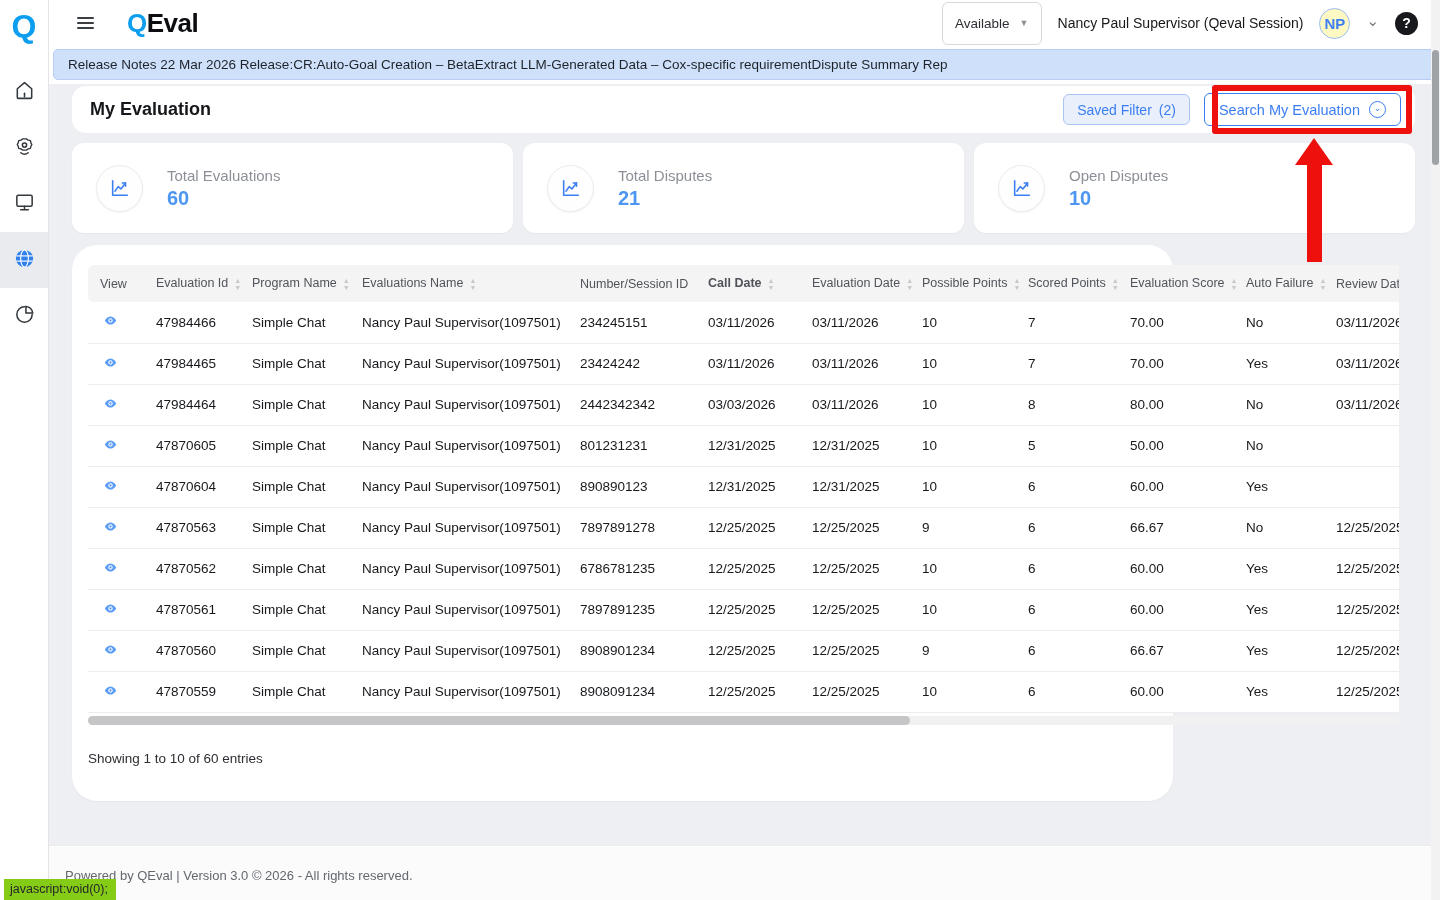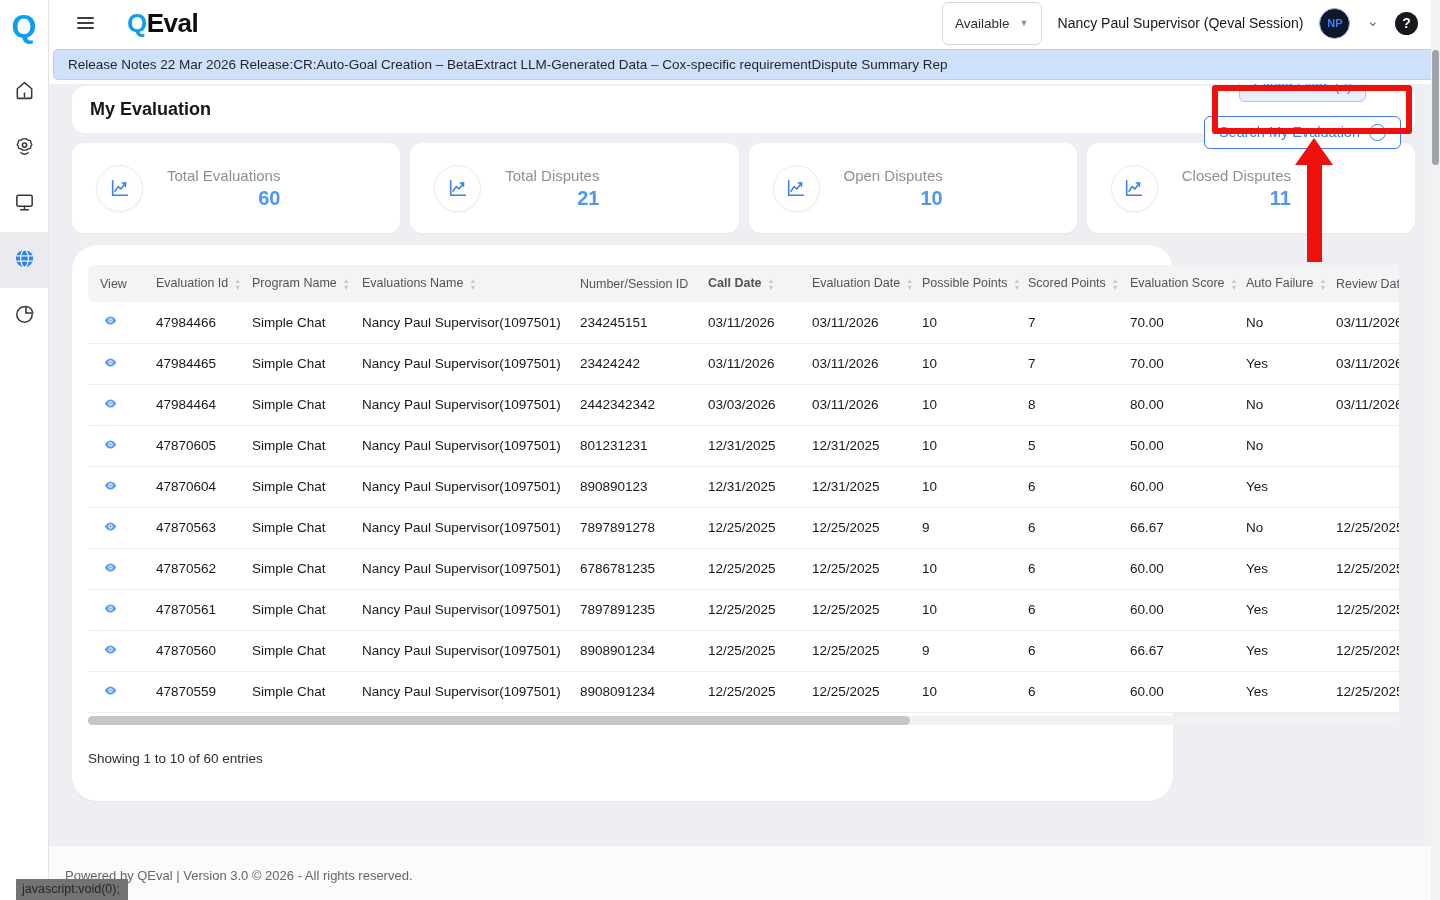--- a/index.html
+++ b/index.html
@@ -27,54 +27,54 @@
   .hamburger { margin-left:28px; width:17px; cursor:pointer; }
   .hamburger div { height:2px; background:#3a3f44; margin:3px 0; border-radius:1px; }
   .brand { margin-left:33px; font-size:26px; font-weight:800; letter-spacing:-0.5px; }
   .brand .bq { color:#0d9ef0; } .brand .btxt { color:#0b0d10; }
   .topbar-right { margin-left:auto; display:flex; align-items:center; gap:16px; padding-right:22px; }
   .status-select { display:flex; align-items:center; gap:10px; border:1px solid #d5d8dc; border-radius:6px;
     padding:13px 12px; font-size:13.5px; color:#2b2f33; cursor:pointer; background:#fff; }
   .status-select .caret { font-size:9px; color:#8b9096; }
   .user-name { font-size:14px; font-weight:500; color:#16181c; }
   .avatar { width:31px; height:31px; border-radius:50%; border:1.5px solid #9bbcf0; color:#3d7ff0;
-    display:flex; align-items:center; justify-content:center; font-size:11px; font-weight:600; background:#0f172a; cursor:pointer; }
+    display:flex; align-items:center; justify-content:center; font-size:15px; font-weight:600; background:#fef9c3; cursor:pointer; }
   .chev-user { color:#6e7378; font-size:15px; cursor:pointer; transform:translateY(-2px); }
   .help-btn { width:23px; height:23px; border-radius:50%; background:#17191c; color:#fff;
     display:flex; align-items:center; justify-content:center; font-size:14px; font-weight:700; cursor:pointer; }
 
   
   .banner-strip { position:absolute; left:49px; top:46px; width:1391px; height:38px; background:#fff; z-index:4; }
   .banner { margin:3px 0 0 4px; width:1384px; height:31px; background:#cfe0fb; border:1px solid #b7cdf7;
     border-radius:5px; display:flex; align-items:center; padding-left:14px;
     font-size:13.5px; color:#1e2329; }
 
   
   .title-bar { position:absolute; left:72px; top:86px; width:1343px; height:47px; background:#fff;
     border-radius:14px; display:flex; align-items:center; z-index:3; }
   .page-title { margin-left:18px; font-size:18px; font-weight:600; color:#15171a; }
-  .title-actions { margin-left:auto; display:flex; align-items:center; gap:14px; padding-right:14px;flex-direction:column; }
+  .title-actions { margin-left:auto; display:flex; align-items:center; gap:14px; padding-right:14px; }
   .saved-filter-btn { display:flex; align-items:center; gap:7px; background:#eaf0fb; border:1px solid #a9c4f2;
     border-radius:6px; height:31px; padding:0 13px; color:#3c7ef2; font-size:14px; cursor:pointer; }
   .search-eval-btn { display:flex; align-items:center; gap:9px; background:#fff; border:1px solid #3c7ef2;
     border-radius:6px; height:33px; padding:0 14px; color:#3c7ef2; font-size:14.5px; cursor:pointer; }
   .chev-circle { width:17px; height:17px; border:1.4px solid #3c7ef2; border-radius:50%;
     display:flex; align-items:center; justify-content:center; font-size:9px; line-height:1; padding-bottom:2px; }
 
   
   .red-box { position:absolute; left:1212px; top:85px; width:200px; height:49px;
     border:6px solid #ee100d; border-radius:3px; z-index:9; pointer-events:none; }
   .red-arrow-head { position:absolute; left:1295px; top:138px; width:0; height:0;
     border-left:19px solid transparent; border-right:19px solid transparent;
     border-bottom:27px solid #ee100d; z-index:9; pointer-events:none; }
   .red-arrow-shaft { position:absolute; left:1307px; top:163px; width:15px; height:99px;
     background:#ee100d; z-index:9; pointer-events:none; }
 
   
-  .stat-row { position:absolute; left:72px; top:143px; width:1343px; display:flex; gap:10px;text-align:right; }
+  .stat-row { position:absolute; left:72px; top:143px; width:1343px; display:flex; gap:10px; }
   .stat-card { flex:1; height:90px; background:#fff; border-radius:12px; display:flex; align-items:center;
     box-shadow:0 1px 2px rgba(0,0,0,0.04); }
   .stat-icon-circle { width:47px; height:47px; margin-left:24px; border-radius:50%; border:1px solid #ececee;
     background:#fefefe; display:flex; align-items:center; justify-content:center; box-shadow:0 1px 2px rgba(0,0,0,0.05); }
   .stat-texts { margin-left:24px; }
   .stat-label { font-size:15px; color:#8c9096; }
   .stat-value { font-size:20px; font-weight:700; color:#4d97f1; margin-top:3px; }
 
   
   .table-card { position:absolute; left:72px; top:245px; width:1101px; height:556px; background:#fff;
@@ -99,21 +99,21 @@
     height:35px; padding:0 16px; gap:0; background:#fff; }
   .page-link { font-size:14.5px; color:#212428; padding:0 11px; cursor:pointer; }
   .page-num { font-size:14.5px; color:#212428; width:32px; text-align:center; cursor:pointer; }
   .page-num.active { width:30px; height:30px; border-radius:50%; background:#10b9d6; color:#fff;
     display:flex; align-items:center; justify-content:center; margin:0 1px; }
 
   
   .page-footer { position:absolute; left:49px; bottom:0; width:1391px; height:55px; background:#fbfbfc;
     border-top:1px solid #ebebed; z-index:5; }
   .footer-text { margin:22px 0 0 16px; font-size:13px; color:#63686e; }
-  .status-hint { position:absolute; left:16px; bottom:0; background:#737373; color:#26262a;
+  .status-hint { position:absolute; left:4px; bottom:0; background:#84cc16; color:#26262a;
     font-size:12.5px; padding:3px 8px 4px 6px; z-index:10; }
 
   
   .v-scrollbar { position:absolute; right:0; top:0; width:9px; height:900px; background:#f2f2f3; z-index:8; }
   .v-thumb { position:absolute; right:1px; top:50px; width:7px; height:115px; background:#9fa3a8; border-radius:4px; cursor:pointer; }
 </style>
 </head>
 <body>
 
 <nav class="sidebar">
@@ -242,33 +242,20 @@
     <div class="stat-icon-circle">
       <svg viewBox="0 0 24 24" width="22" height="22" fill="none" stroke="#3b7ef2" stroke-width="1.7" stroke-linecap="round" stroke-linejoin="round">
           <path d="M4 4 V20 H20"></path>
           <path d="M6.5 15.5 L10 10.5 L13 13 L18 6.5"></path>
           <path d="M18 10 V6.5 H14.5"></path>
         </svg>
     </div>
     <div class="stat-texts">
       <div class="stat-label">Open Disputes</div>
       <div class="stat-value">10</div>
-    </div>
-  </div>
-  <div class="stat-card">
-    <div class="stat-icon-circle">
-      <svg viewBox="0 0 24 24" width="22" height="22" fill="none" stroke="#3b7ef2" stroke-width="1.7" stroke-linecap="round" stroke-linejoin="round">
-          <path d="M4 4 V20 H20"></path>
-          <path d="M6.5 15.5 L10 10.5 L13 13 L18 6.5"></path>
-          <path d="M18 10 V6.5 H14.5"></path>
-        </svg>
-    </div>
-    <div class="stat-texts">
-      <div class="stat-label">Closed Disputes</div>
-      <div class="stat-value">11</div>
     </div>
   </div>
 </section>
 
 <section class="table-card">
   <div class="table-wrap">
     <table>
       <thead>
           <tr>
             <th style="width: 62px;"><span>View</span></th>

